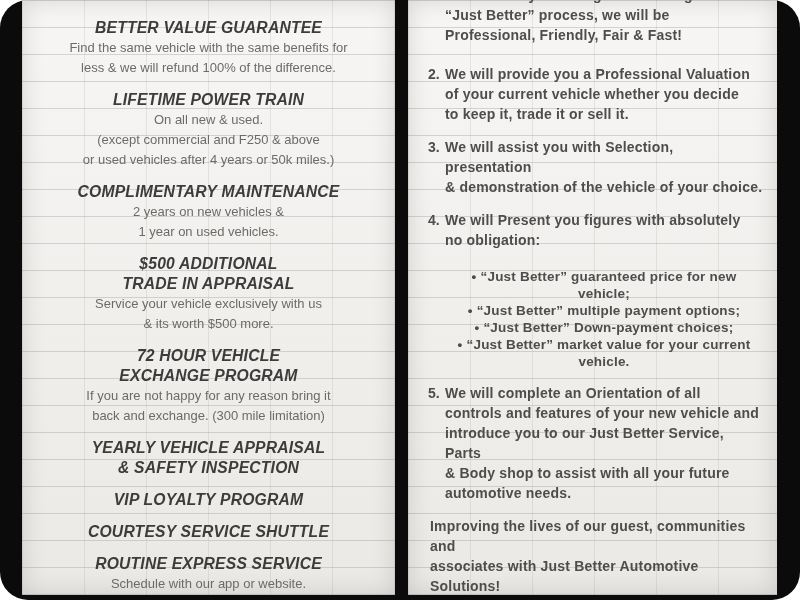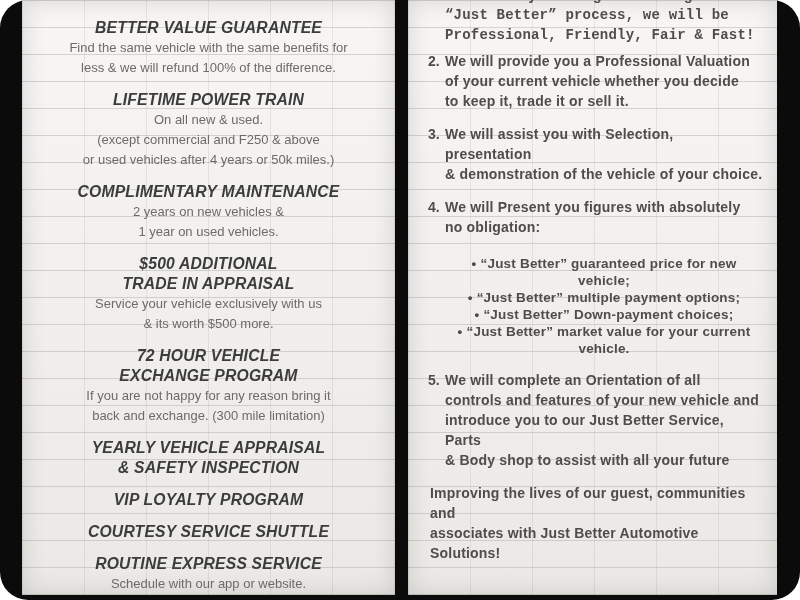--- a/index.html
+++ b/index.html
@@ -25,21 +25,21 @@
   .lh div{
     font-size:16px;font-weight:bold;font-style:italic;color:#3c3c3c;
     line-height:20px;letter-spacing:.2px;transform:scaleX(.98);
   }
   .lb div{font-size:13px;color:#6d6b69;line-height:20px;}
 
   
   .rwrap{padding:0 14px 0 20px;}
   .rclip{height:5px;overflow:hidden;}
   .rclip div{margin-top:-13px;font-size:14px;font-weight:bold;color:#4e4d4c;padding-left:2px;}
-  .rcont{padding-left:17px;margin-bottom:6px;font-family:Liberation Mono, monospace;}
+  .rcont{padding-left:17px;margin-bottom:19px;}
   .rline{display:block;font-size:14px;font-weight:bold;color:#4e4d4c;line-height:20px;letter-spacing:.2px;}
   .ritem{display:flex;margin-bottom:13px;}
   .rnum{flex:0 0 17px;font-size:14px;font-weight:bold;color:#4e4d4c;line-height:20px;}
   .rlines{flex:1;}
   .rbullets{margin-top:1px;padding-left:8px;text-align:center;}
   .rbullets .rline{line-height:17px;font-size:13.5px;}
   .rclosing{padding-left:2px;margin-top:12px;}
 </style>
 </head>
 <body>
@@ -174,20 +174,21 @@
         </span>
       </div>
 
       <div class="ritem">
         <span class="rnum">5.</span>
         <span class="rlines">
           <span class="rline">We will complete an Orientation of all</span>
           <span class="rline">controls and features of your new vehicle and</span>
           <span class="rline">introduce you to our Just Better Service, Parts</span>
           <span class="rline">&amp; Body shop to assist with all your future</span>
+          <span class="rline">automotive needs.</span>
         </span>
       </div>
 
       <div class="rclosing">
         <span class="rline">Improving the lives of our guest, communities and</span>
         <span class="rline">associates with Just Better Automotive Solutions!</span>
       </div>
 
     </div>
   </div>

